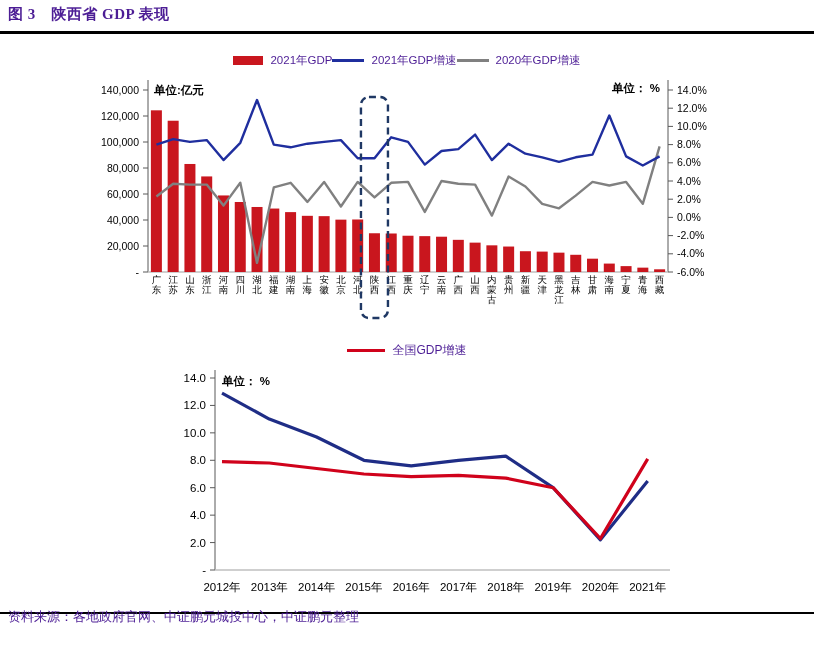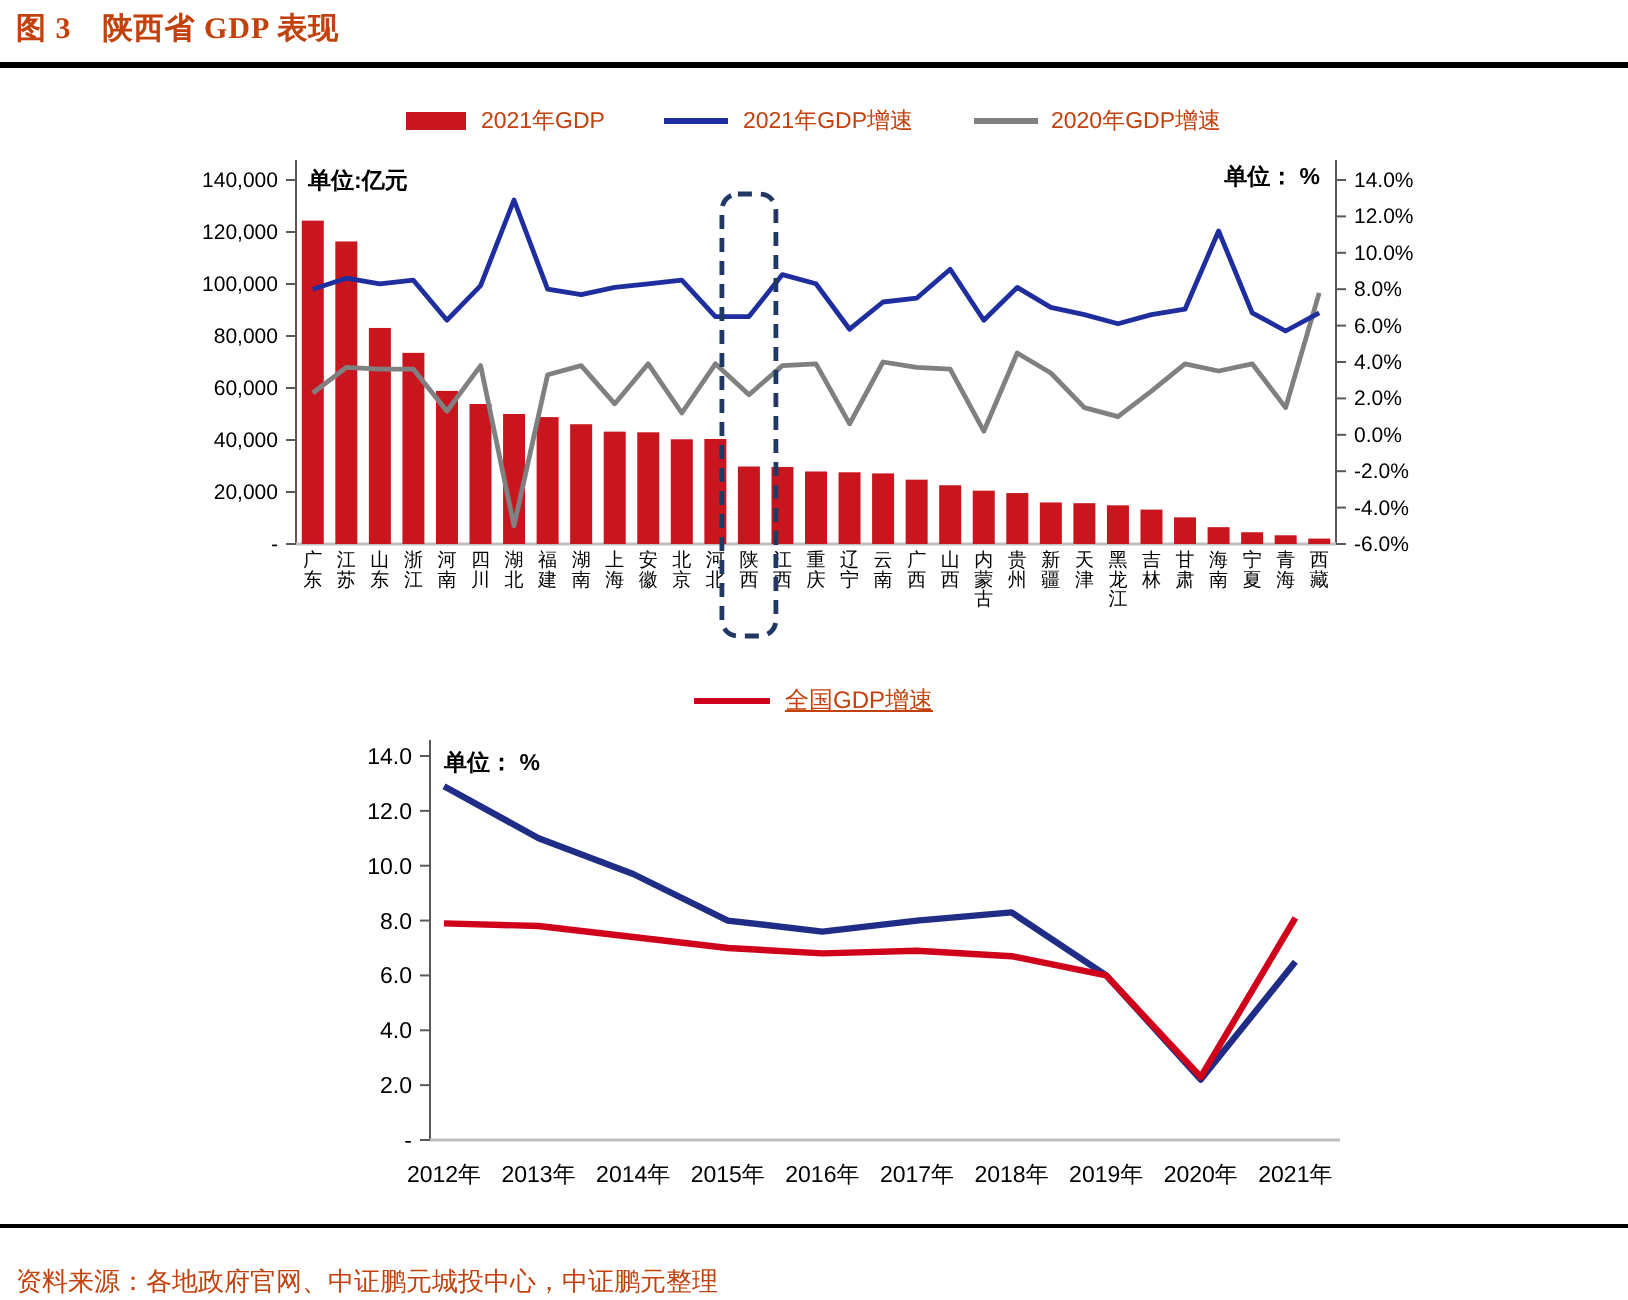--- a/index.html
+++ b/index.html
@@ -1,33 +1,33 @@
 <!DOCTYPE html>
 <html><head>
 <meta charset="utf-8">
 <style>
   html,body{margin:0;padding:0;background:#fff;}
   .page{position:relative;width:814px;height:650px;background:#ffffff;overflow:hidden;
-        font-family:"Liberation Sans","DejaVu Sans",sans-serif;color:#c2410c;}
+        font-family:"Liberation Sans","DejaVu Sans",sans-serif;color:#4c1d95;}
   .fig-title{position:absolute;left:8px;top:5px;font-family:"Liberation Serif","DejaVu Serif",serif;
         font-weight:bold;font-size:15px;letter-spacing:.5px;white-space:pre;}
   .title-rule{position:absolute;left:0;top:31px;width:814px;height:3px;background:#000;}
   .legend{position:absolute;left:0;width:814px;display:flex;justify-content:center;align-items:center;
-        gap:30px;font-size:11.5px;}
+        font-size:11.5px;}
   .legend-top{top:53px;}
-  .legend-bottom{top:342px;font-size:12px;text-decoration:underline;}
+  .legend-bottom{top:342px;font-size:12px;}
   .legend-item{display:flex;align-items:center;gap:7px;}
   .swatch-bar{width:30px;height:9px;display:inline-block;}
   .swatch-line{width:32px;height:3px;display:inline-block;}
   .swatch-line2{width:38px;height:3.5px;display:inline-block;}
   svg{position:absolute;left:0;}
   #topChart{top:72px;}
   #bottomChart{top:335px;}
   .footer-rule{position:absolute;left:0;top:612px;width:814px;height:2px;background:#000;}
-  .source{position:absolute;left:8px;top:632px;font-family:"Liberation Serif","DejaVu Serif",serif;
+  .source{position:absolute;left:8px;top:608px;font-family:"Liberation Serif","DejaVu Serif",serif;
         font-size:13px;}
 </style>
 </head>
 <body>
 
 <div class="page">
 
   <div class="fig-title">图 3　陕西省 GDP 表现</div>
   <div class="title-rule"></div>
 

